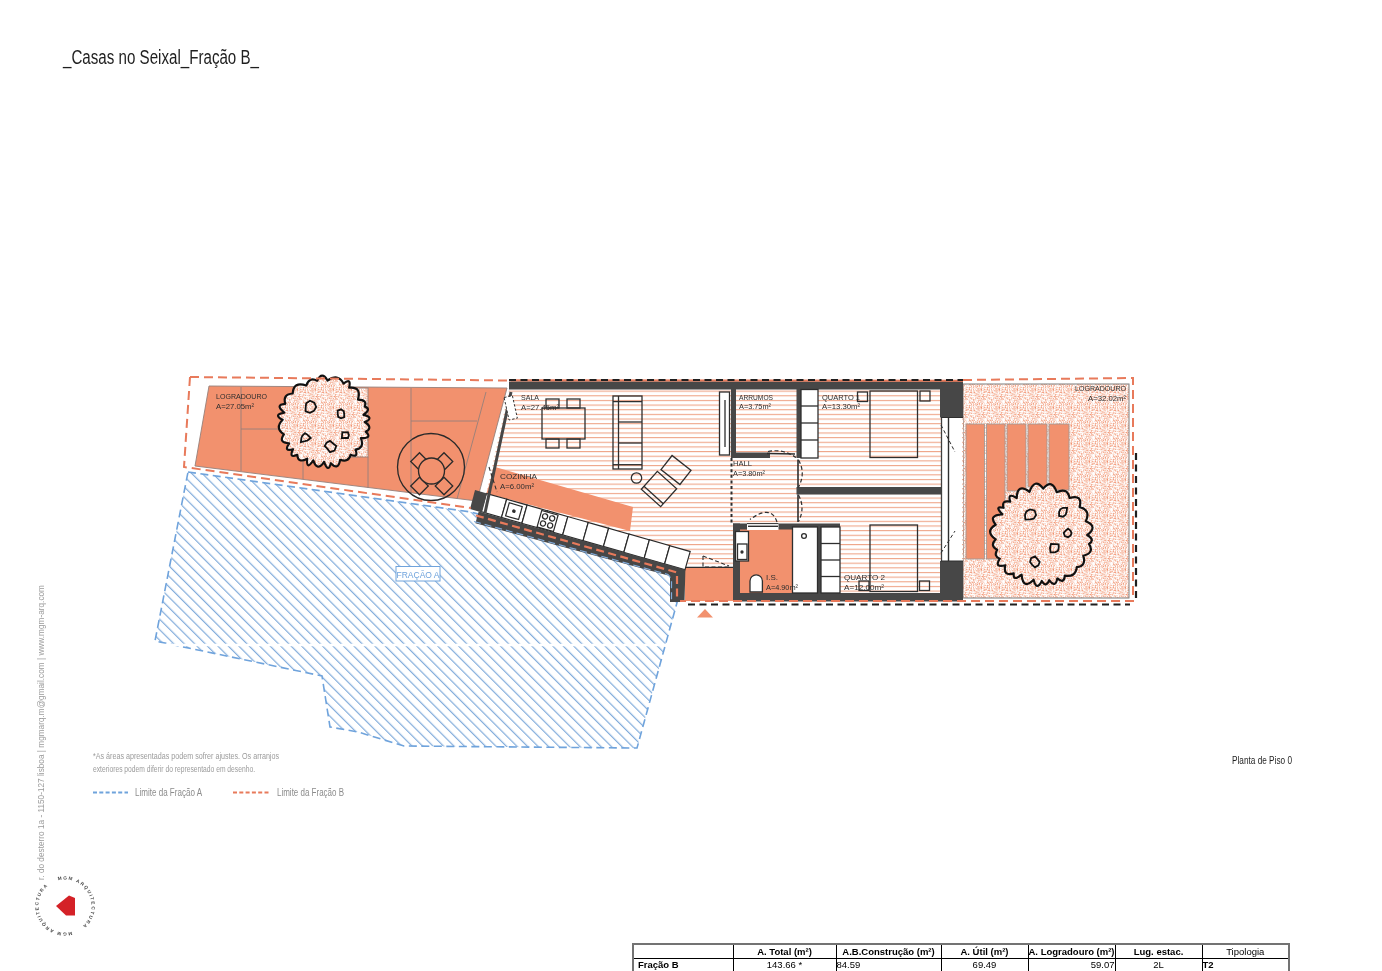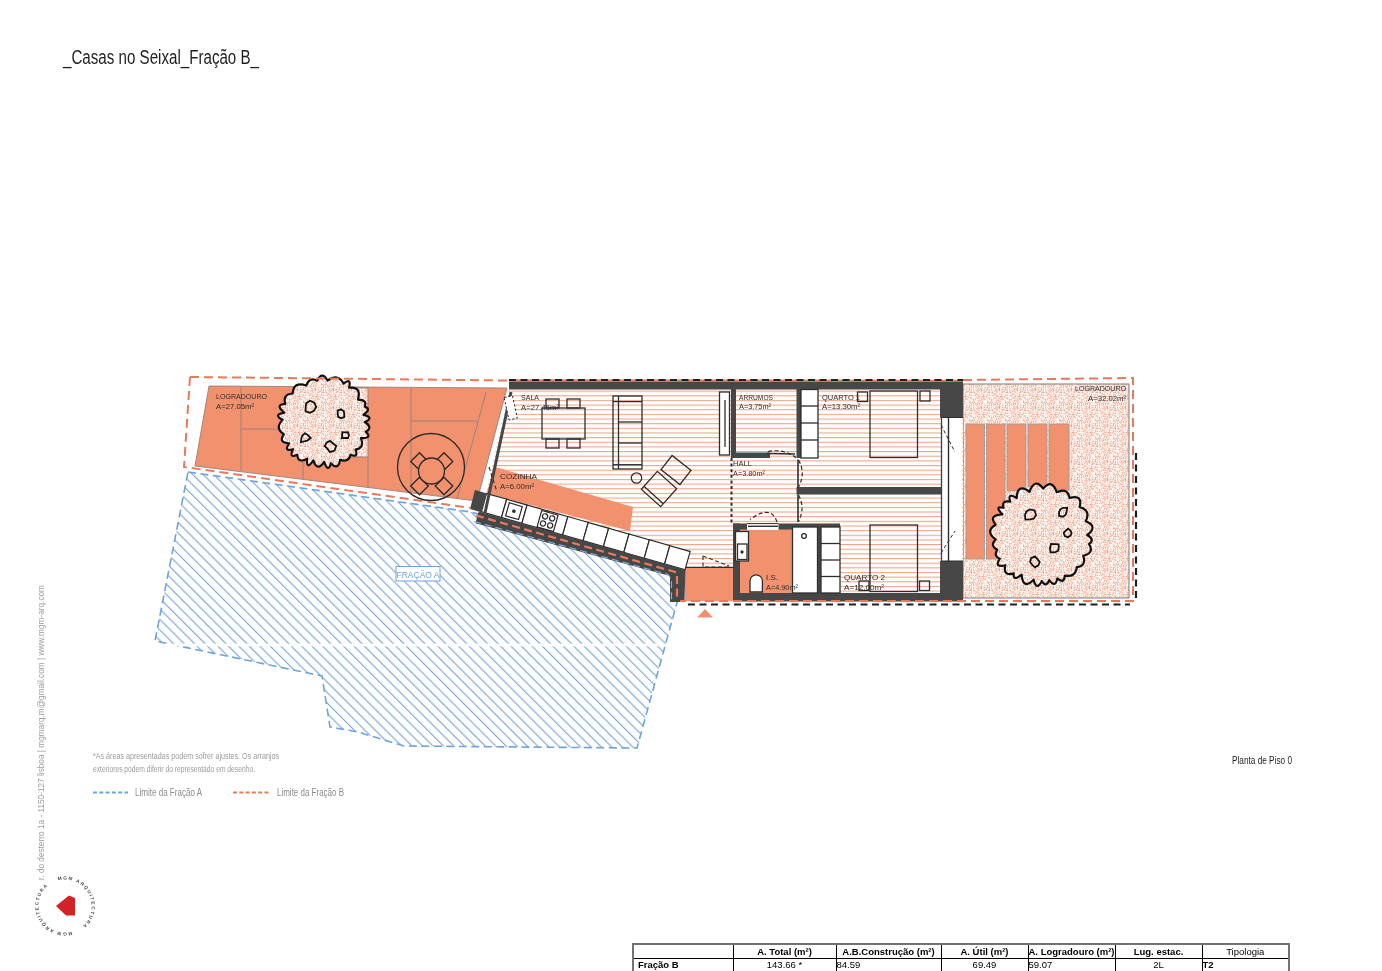--- a/index.html
+++ b/index.html
@@ -511,19 +511,19 @@
           <td style="width:87px;font-weight:bold;text-align:center">A. Útil (m²)</td>
           <td style="width:86px;font-weight:bold;text-align:center">A. Logradouro (m²)</td>
           <td style="width:87px;font-weight:bold;text-align:center">Lug. estac.</td>
           <td style="width:87px;font-weight:normal;text-align:center">Tipologia</td>
         </tr>
 <tr>
           <td style="width:100px;font-weight:bold;text-align:left;padding-left:4px;">Fração B</td>
           <td style="width:103px;font-weight:normal;text-align:center;">143.66 *</td>
           <td style="width:105px;font-weight:normal;">84.59</td>
           <td style="width:87px;font-weight:normal;text-align:center;margin-left:8px;">69.49</td>
-          <td style="width:86px;font-weight:normal;text-align:left;">59.07</td>
+          <td style="width:86px;font-weight:normal;text-align:right;">59.07</td>
           <td style="width:87px;font-weight:normal;text-align:center;">2L</td>
           <td style="width:87px;font-weight:bold;text-align:left;">T2</td>
         </tr>
 </tbody>
     </table>
 </div>
 
 </body></html>

